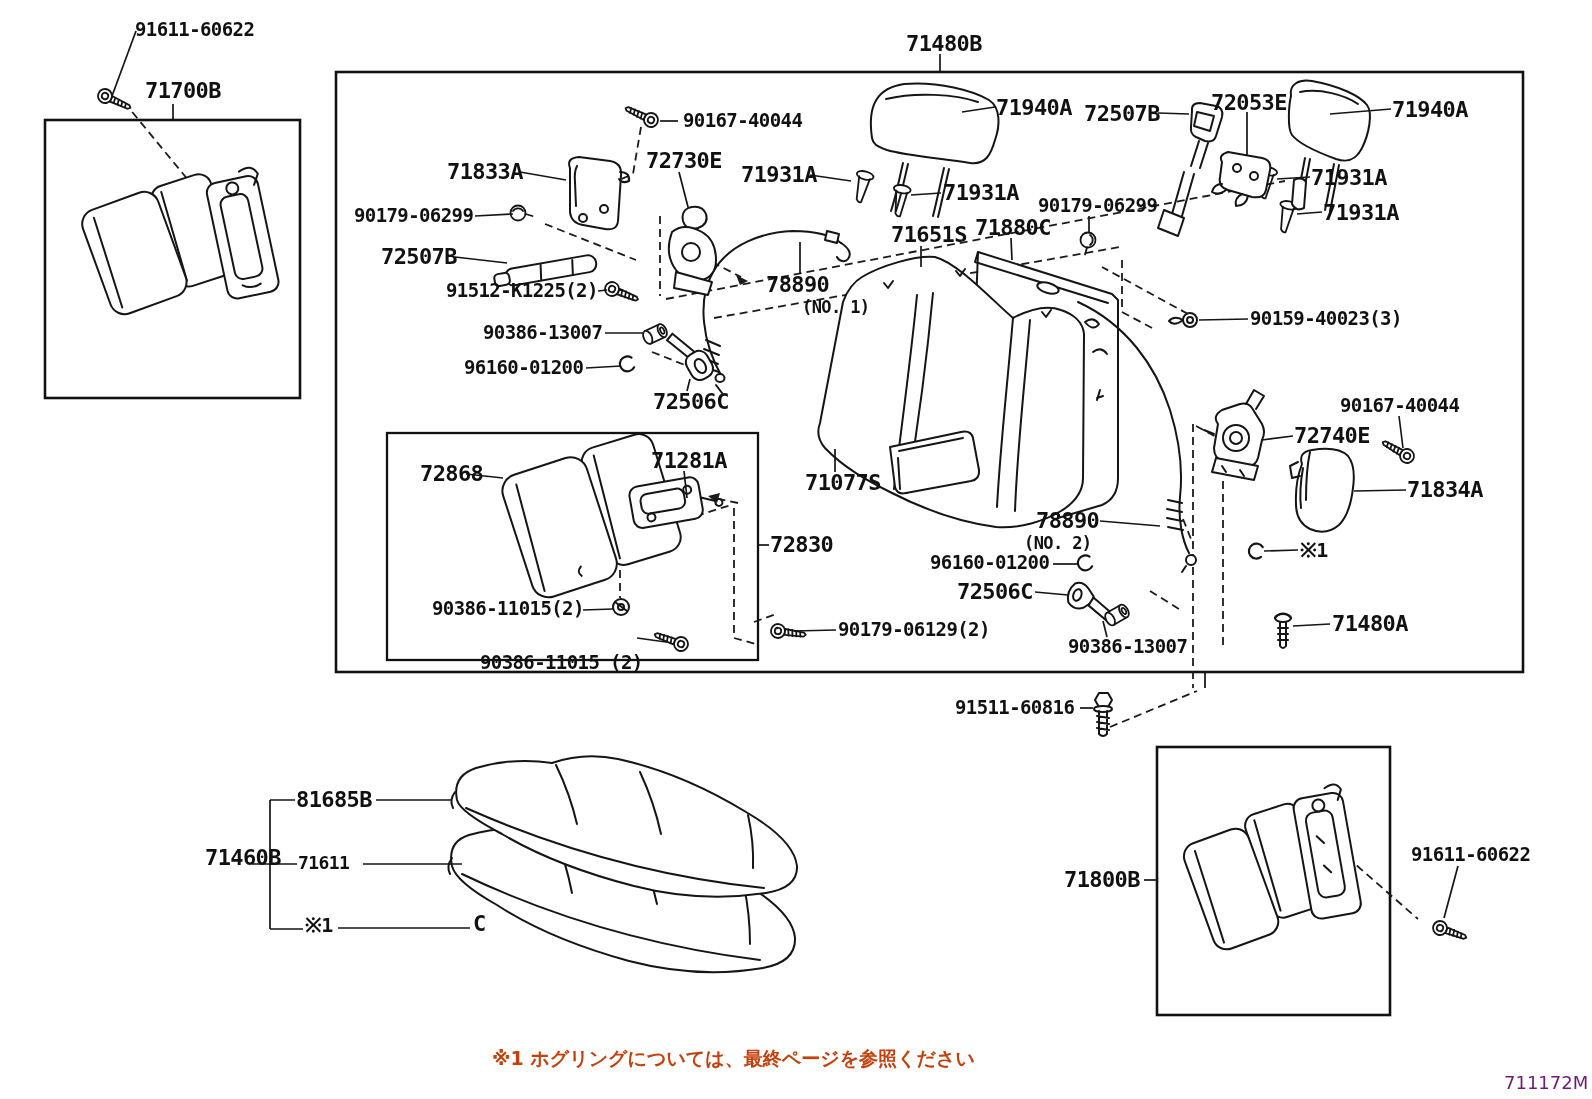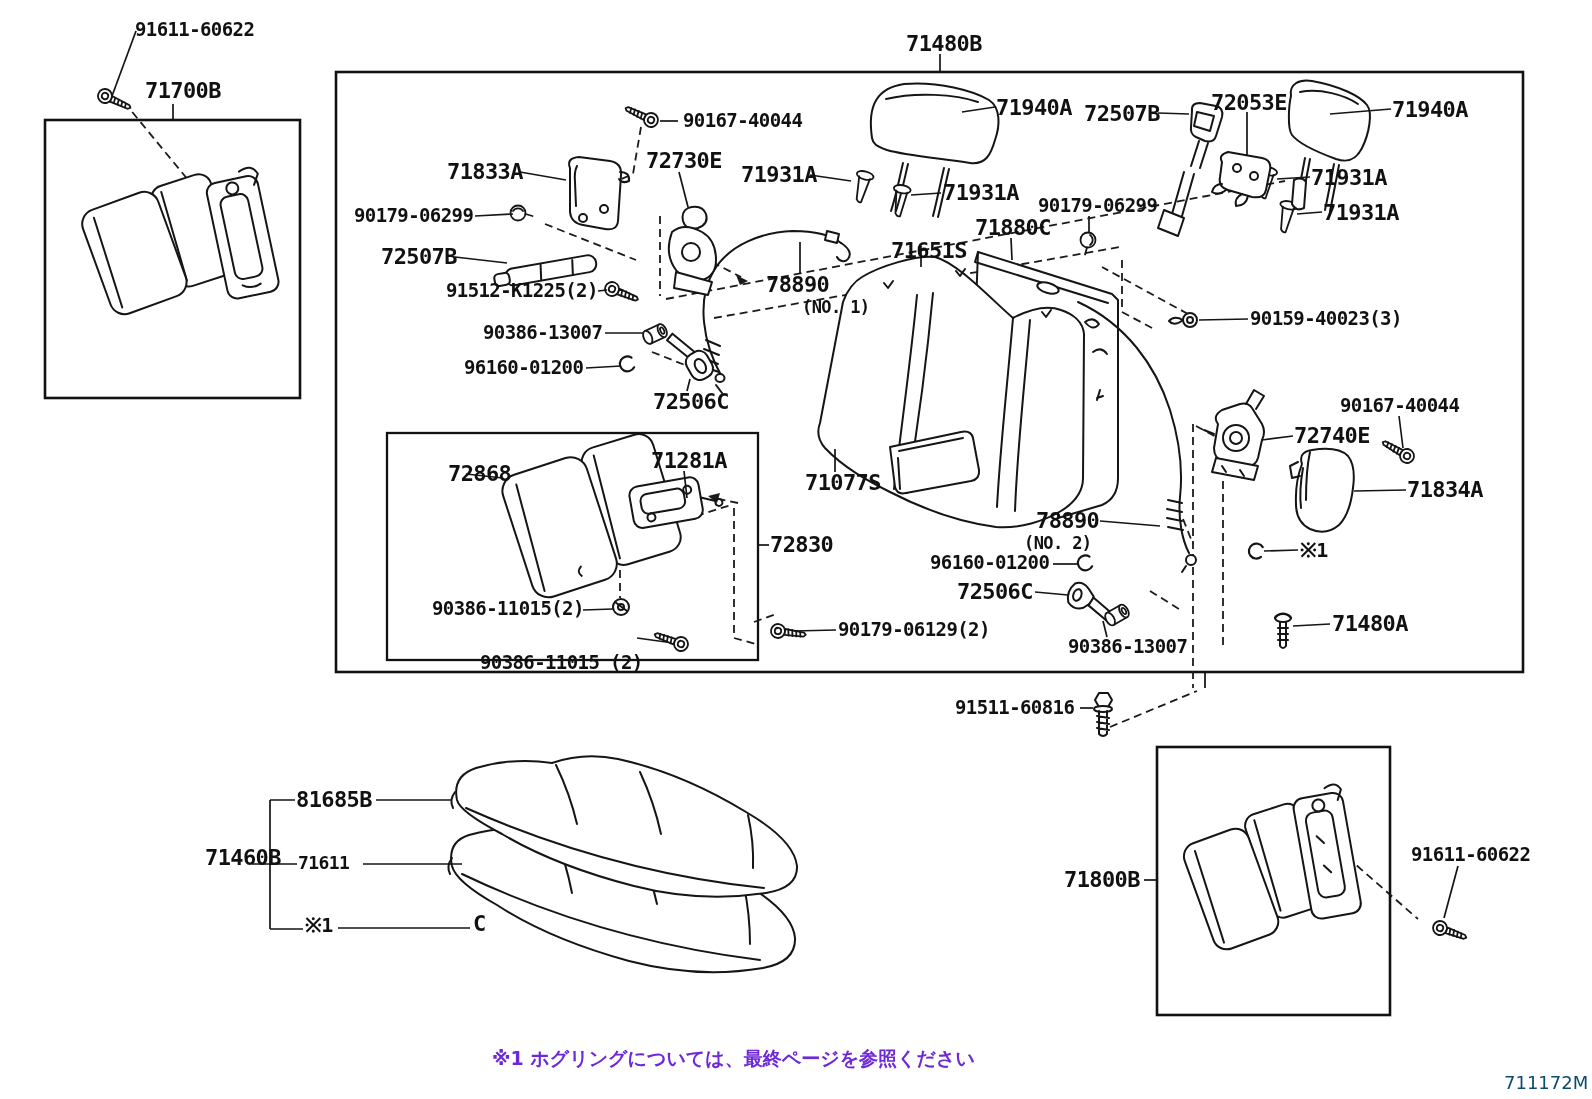--- a/index.html
+++ b/index.html
@@ -1,23 +1,23 @@
 <!DOCTYPE html>
 <html><head>
 <meta charset="utf-8">
 <style>
   html,body{margin:0;padding:0;background:#fff;}
   #stage{position:relative;width:1592px;height:1099px;background:#fff;overflow:hidden;
          font-family:"DejaVu Sans Mono","Liberation Mono",monospace;}
   #art{position:absolute;left:0;top:0;}
   .lbl{position:absolute;font-weight:700;font-size:19px;color:#111;
        white-space:pre;letter-spacing:-0.6px;line-height:1;}
-  .note{position:absolute;left:492px;top:1046px;font-size:19px;font-weight:700;color:#6d28d9;
+  .note{position:absolute;left:492px;top:1046px;font-size:19px;font-weight:700;color:#c2410c;
         font-family:"DejaVu Sans","Liberation Sans",sans-serif;}
-  .figid{position:absolute;left:1504px;top:1072px;font-size:18px;color:#0c4a6e;font-weight:400;
+  .figid{position:absolute;left:1504px;top:1072px;font-size:18px;color:#701a75;font-weight:400;
          font-family:"DejaVu Sans","Liberation Sans",sans-serif;letter-spacing:0;}
 </style>
 </head>
 <body>
 
 <div id="stage">
 
 <svg id="art" width="1592" height="1099" viewBox="0 0 1592 1099" xmlns="http://www.w3.org/2000/svg">
 
   <defs>
@@ -352,38 +352,38 @@
       <div class="lbl" style="left: 646px; top: 150px; font-size: 22px;">72730E</div>
       <div class="lbl" style="left: 741px; top: 164px; font-size: 22px;">71931A</div>
       <div class="lbl" style="left: 943px; top: 182px; font-size: 22px;">71931A</div>
       <div class="lbl" style="left: 996px; top: 97px; font-size: 22px;">71940A</div>
       <div class="lbl" style="left: 1084px; top: 103px; font-size: 22px;">72507B</div>
       <div class="lbl" style="left: 1181px; top: 92px; font-size: 22px; margin-left: 30px;">72053E</div>
       <div class="lbl" style="left: 1392px; top: 99px; font-size: 22px;">71940A</div>
       <div class="lbl" style="left: 1311px; top: 167px; font-size: 22px;">71931A</div>
       <div class="lbl" style="left: 1323px; top: 202px; font-size: 22px;">71931A</div>
       <div class="lbl" style="left: 1038px; top: 196px;">90179-06299</div>
-      <div class="lbl" style="left: 891px; top: 224px; font-size: 22px; margin-top: 16px;">71651S</div>
+      <div class="lbl" style="left: 891px; top: 224px; font-size: 22px;">71651S</div>
       <div class="lbl" style="left: 975px; top: 217px; font-size: 22px;">71880C</div>
       <div class="lbl" style="left: 354px; top: 206px;">90179-06299</div>
       <div class="lbl" style="left: 381px; top: 246px; font-size: 22px;">72507B</div>
       <div class="lbl" style="left: 446px; top: 281px;">91512-K1225(2)</div>
       <div class="lbl" style="left: 483px; top: 323px;">90386-13007</div>
       <div class="lbl" style="left: 464px; top: 358px;">96160-01200</div>
       <div class="lbl" style="left: 653px; top: 391px; font-size: 22px;">72506C</div>
       <div class="lbl" style="left: 766px; top: 274px; font-size: 22px;">78890</div>
       <div class="lbl" style="left: 757px; top: 299px; font-size: 17px; margin-left: 45px;">(NO. 1)</div>
       <div class="lbl" style="left: 805px; top: 472px; font-size: 22px;">71077S</div>
       <div class="lbl" style="left: 1250px; top: 309px;">90159-40023(3)</div>
       <div class="lbl" style="left: 1340px; top: 396px;">90167-40044</div>
       <div class="lbl" style="left: 1294px; top: 425px; font-size: 22px;">72740E</div>
       <div class="lbl" style="left: 1407px; top: 479px; font-size: 22px;">71834A</div>
       <div class="lbl" style="left: 1300px; top: 540px; font-size: 20px;">※1</div>
       <div class="lbl" style="left: 1332px; top: 613px; font-size: 22px;">71480A</div>
-      <div class="lbl" style="left: 420px; top: 463px; font-size: 22px; margin-left: 28px;">72868</div>
+      <div class="lbl" style="left: 420px; top: 463px; font-size: 22px;">72868</div>
       <div class="lbl" style="left: 651px; top: 450px; font-size: 22px;">71281A</div>
       <div class="lbl" style="left: 770px; top: 534px; font-size: 22px;">72830</div>
       <div class="lbl" style="left: 432px; top: 599px;">90386-11015(2)</div>
       <div class="lbl" style="left: 480px; top: 653px;">90386-11015 (2)</div>
       <div class="lbl" style="left: 838px; top: 620px;">90179-06129(2)</div>
       <div class="lbl" style="left: 930px; top: 553px;">96160-01200</div>
       <div class="lbl" style="left: 957px; top: 581px; font-size: 22px;">72506C</div>
       <div class="lbl" style="left: 1036px; top: 510px; font-size: 22px;">78890</div>
       <div class="lbl" style="left: 1024px; top: 535px; font-size: 17px;">(NO. 2)</div>
       <div class="lbl" style="left: 1068px; top: 637px;">90386-13007</div>

